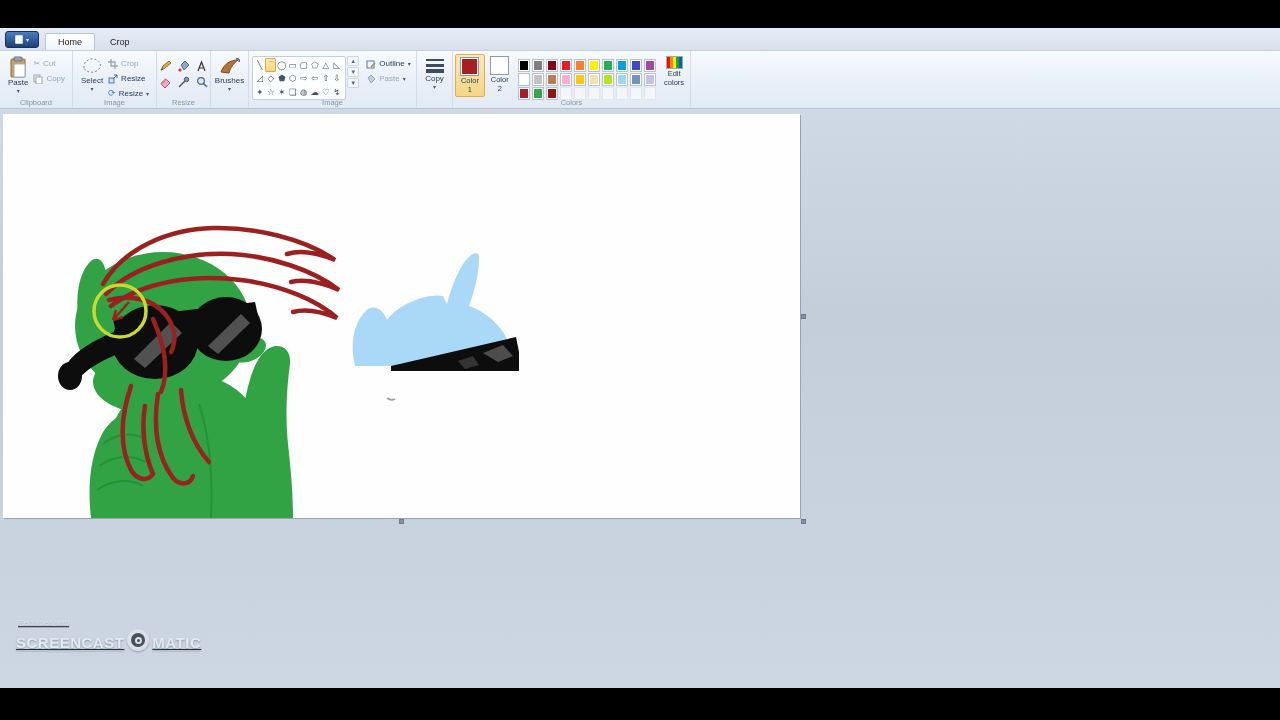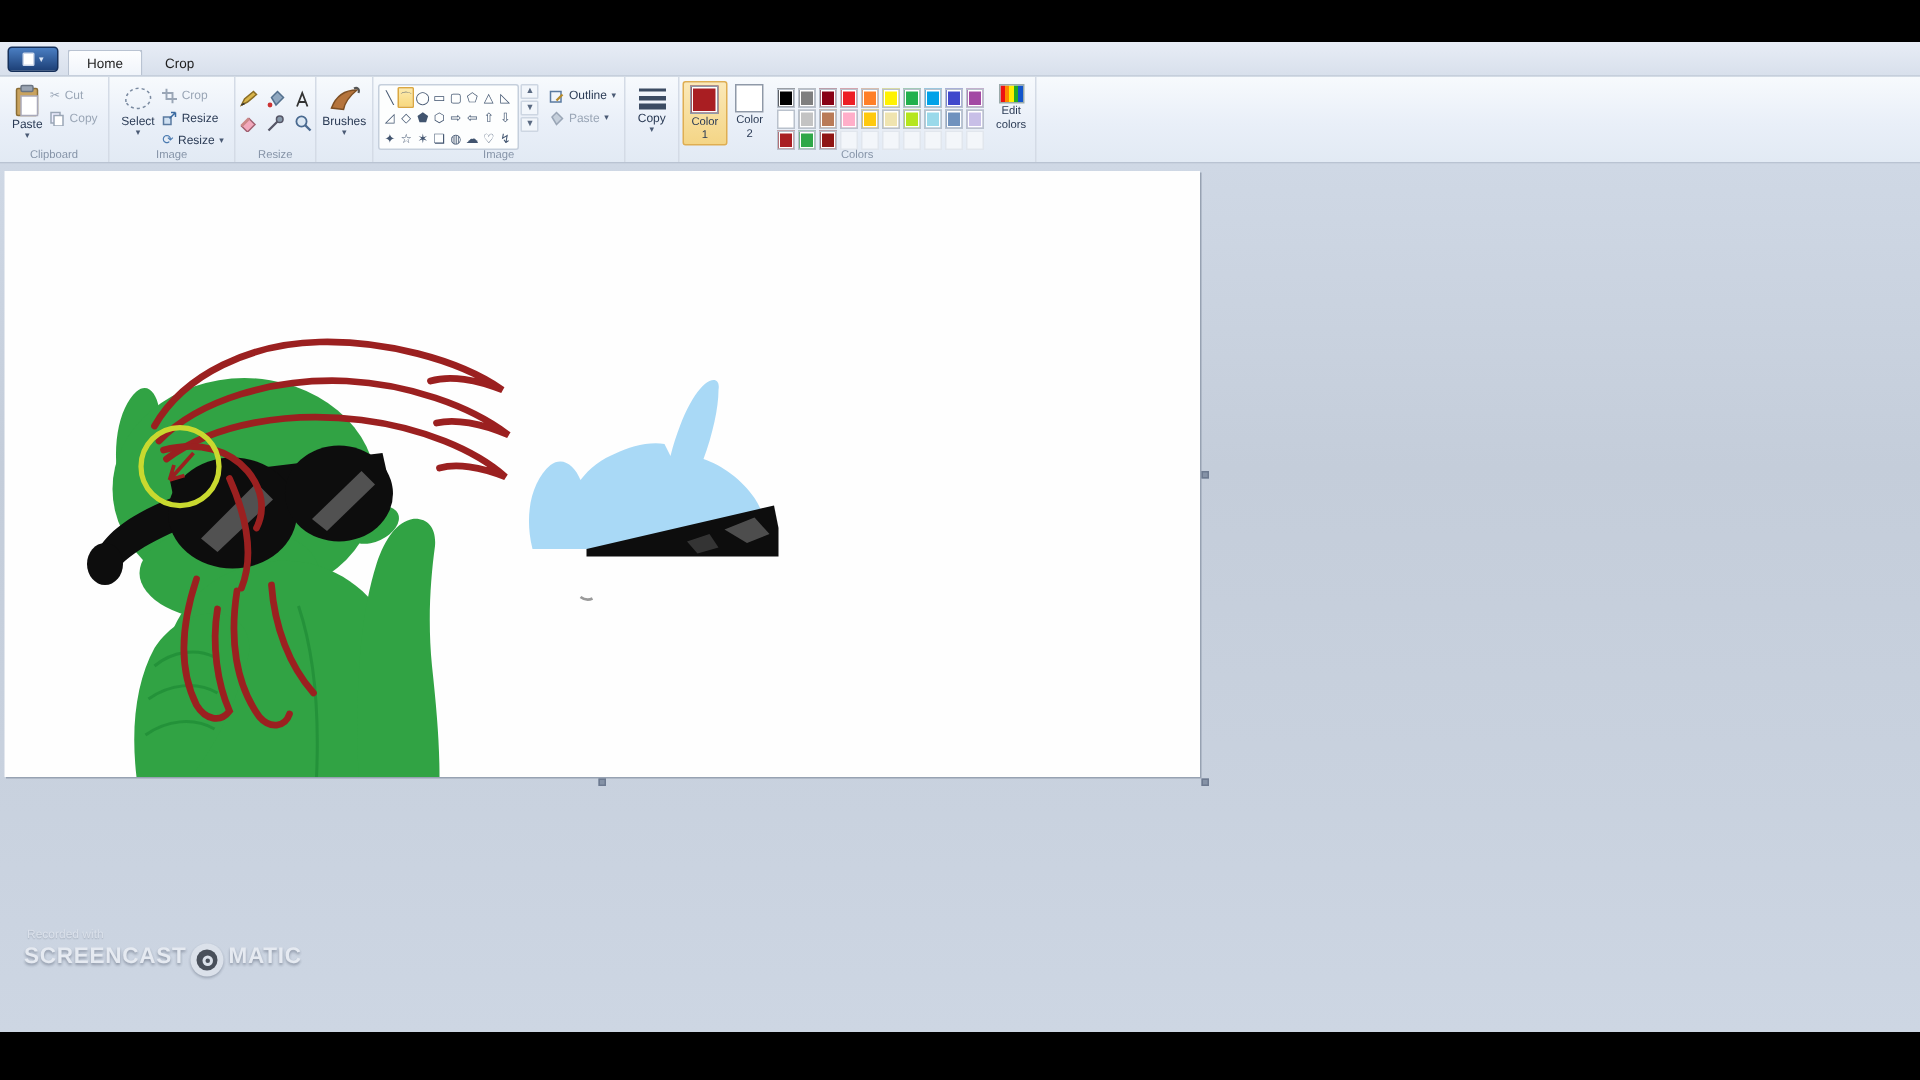--- a/index.html
+++ b/index.html
@@ -49,23 +49,23 @@
   .pswatch.empty{background:#f3f6fa;border-color:#e1e6ed;box-shadow:none;}
   .editcolors{width:28px;}
   .rainbow{width:17px;height:13px;border:1px solid #9aa;background:linear-gradient(90deg,#e11 0 3px,#f80 3px 6px,#fe0 6px 9px,#2a2 9px 12px,#15c 12px 15px,#92c 15px 17px);margin-bottom:1px;}
 
   
   .canvas-area{position:relative;height:579px;background:linear-gradient(180deg,#cfd8e5,#c4cdda 35%,#c9d2df 75%,#cdd6e3);}
   .paint-canvas{position:absolute;left:3px;top:5px;width:797px;height:404px;background:#fefefe;box-shadow:1px 1px 0 #97a2b2;}
   .handle{position:absolute;width:5px;height:5px;background:#8592a6;border:1px solid #6d7a90;}
 
   
-  .watermark{position:absolute;left:16px;top:618px;opacity:0.9;}
+  .watermark{position:absolute;left:16px;top:618px;opacity:0.9;text-decoration:underline;}
   .wm-prefix{font-size:8px;color:#e3e8f0;opacity:0.75;text-shadow:0 1px 1px rgba(50,60,80,.4);margin-left:2px;}
-  .wm-brand{display:flex;align-items:flex-start;gap:3px;margin-top:2px;}
+  .wm-brand{display:flex;align-items:flex-end;gap:3px;margin-top:2px;}
   .wm-text{font-size:15px;font-weight:bold;letter-spacing:0.5px;color:#eef1f6;opacity:0.85;text-shadow:0 1px 2px rgba(40,50,70,.5);}
   .wm-logo{width:22px;height:22px;border-radius:50%;background:#dfe5ed;display:flex;align-items:center;justify-content:center;opacity:0.9;box-shadow:0 1px 2px rgba(40,50,70,.4);}
   .wm-logo-mid{width:14px;height:14px;border-radius:50%;background:#2c323c;display:flex;align-items:center;justify-content:center;}
   .wm-logo-in{width:7px;height:7px;border-radius:50%;background:#dfe5ed;display:flex;align-items:center;justify-content:center;}
   .wm-logo-dot{width:3px;height:3px;border-radius:50%;background:#2c323c;}
 </style>
 </head>
 <body>
 
 <div class="screen">

